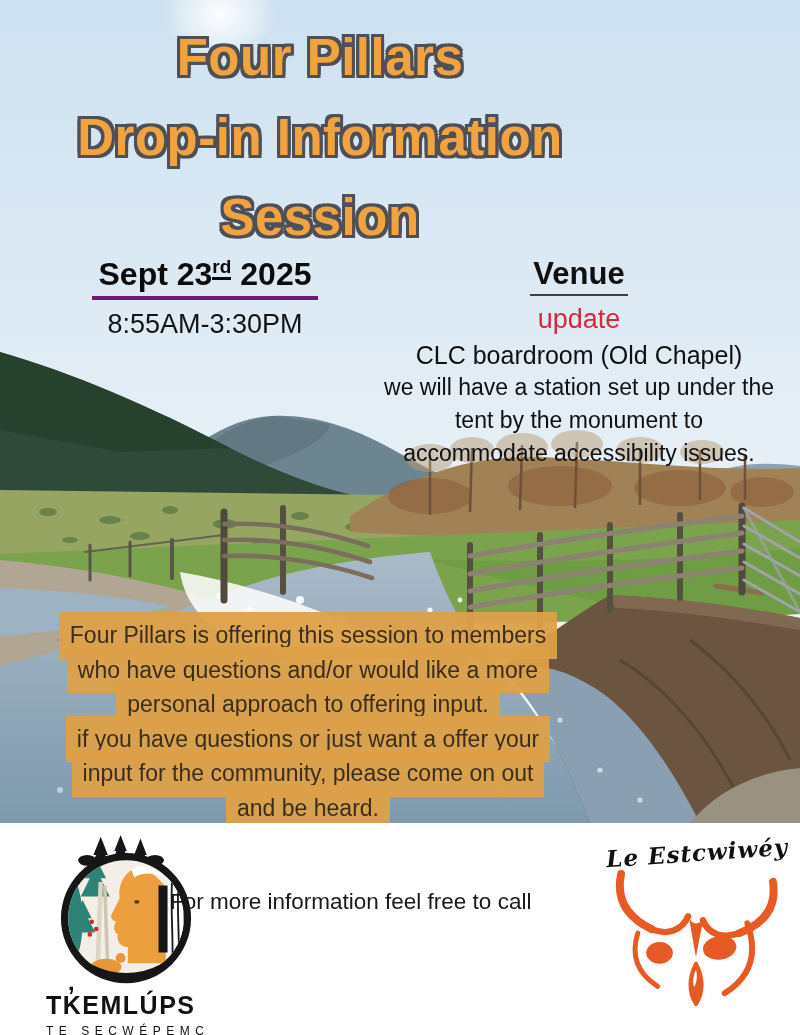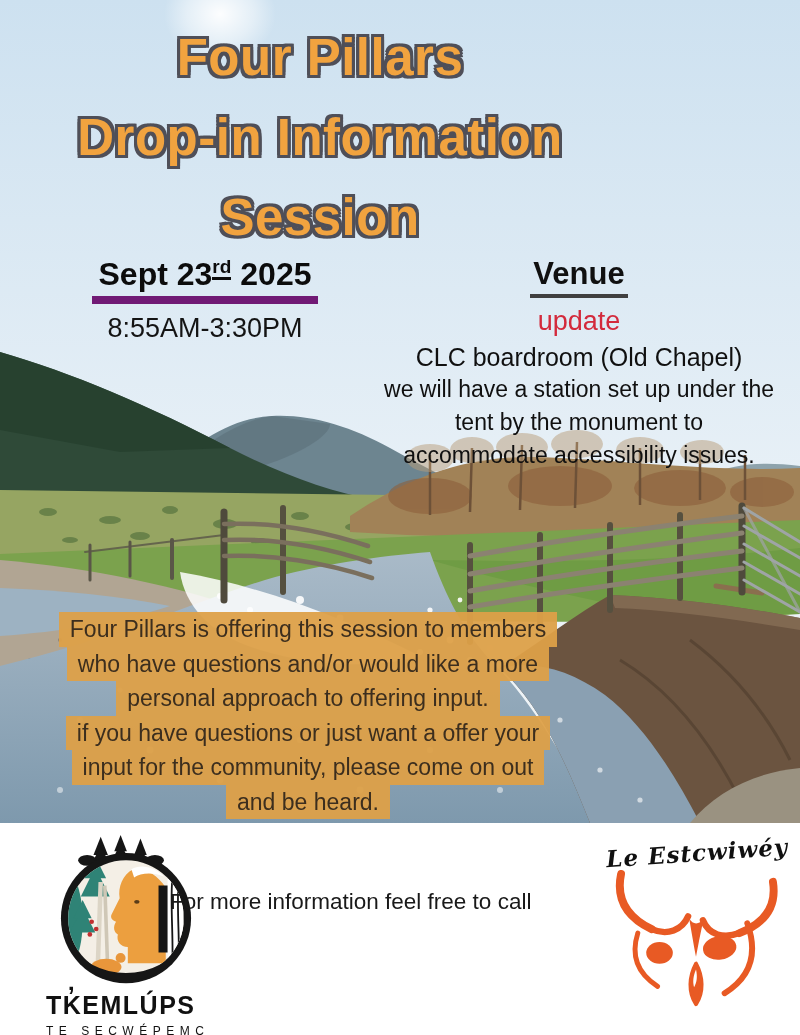--- a/index.html
+++ b/index.html
@@ -15,39 +15,39 @@
          font-weight:bold;font-size:51px;line-height:80px;letter-spacing:.5px;
          color:#F1A33F;
          text-shadow:-3px -3px 0 #4f4f58, 3px -3px 0 #4f4f58,
                      -3px  3px 0 #4f4f58, 3px  3px 0 #4f4f58,
                      -3px  0   0 #4f4f58, 3px  0   0 #4f4f58,
                       0   -3px 0 #4f4f58, 0    3px 0 #4f4f58;}
 
   
   .date-block{position:absolute;left:80px;top:256px;width:250px;text-align:center;color:#0c0c0c;}
   .date-line{display:inline-block;font-size:32px;font-weight:bold;
-             border-bottom:8px solid #701a75;padding:0 6px 3px;}
+             border-bottom:4px solid #701a75;padding:0 6px 3px;}
   .date-line sup{font-size:19px;vertical-align:super;border-bottom:3px solid #0c0c0c;}
   .date-year{margin-left:9px;}
   .time-line{font-size:27px;margin-top:9px;color:#141414;}
 
   
   .venue-block{position:absolute;left:348px;top:256px;width:462px;text-align:center;color:#101010;}
   .venue-heading{display:inline-block;font-size:31px;font-weight:bold;
-                 border-bottom:4px solid #404040;padding:0 3px 2px;}
+                 border-bottom:2px solid #404040;padding:0 3px 2px;}
   .venue-status{font-size:27px;color:#D32A3C;margin-top:8px;}
   .venue-location{font-size:25px;margin-top:6px;}
   .venue-note{font-size:23px;line-height:33px;margin-top:1px;}
 
   
   .message{position:absolute;left:0;right:0;top:612px;text-align:center;
            transform:translateX(-12px);font-size:23px;color:#3c2e1e;}
   .msg-line{height:34.5px;line-height:34.5px;}
   .msg-line span{display:inline-block;background:rgba(221,160,72,.95);
-                 line-height:34.5px;height:34.5px;padding:0 11px;}
+                 line-height:34.5px;height:34.5px;padding:6px 11px;}
 
   
   .footer{position:absolute;top:823px;left:0;width:800px;height:212px;background:#fff;}
   .tk-logo{position:absolute;left:20px;top:12px;width:176px;text-align:left;margin-left:26px;}
   .org-name{font-size:25px;font-weight:bold;letter-spacing:1.5px;color:#111;margin-top:2px;}
   .org-subtitle{font-size:12px;letter-spacing:5.5px;color:#111;margin-top:4px;}
   .contact{position:absolute;left:50%;transform:translateX(-50%);top:62px;width:460px;
            text-align:left;font-size:22.5px;line-height:33px;color:#191919;}
   .program{position:absolute;right:8px;top:16px;width:190px;text-align:center;}
   .program-name{display:inline-block;font-family:"DejaVu Serif",serif;font-style:italic;

